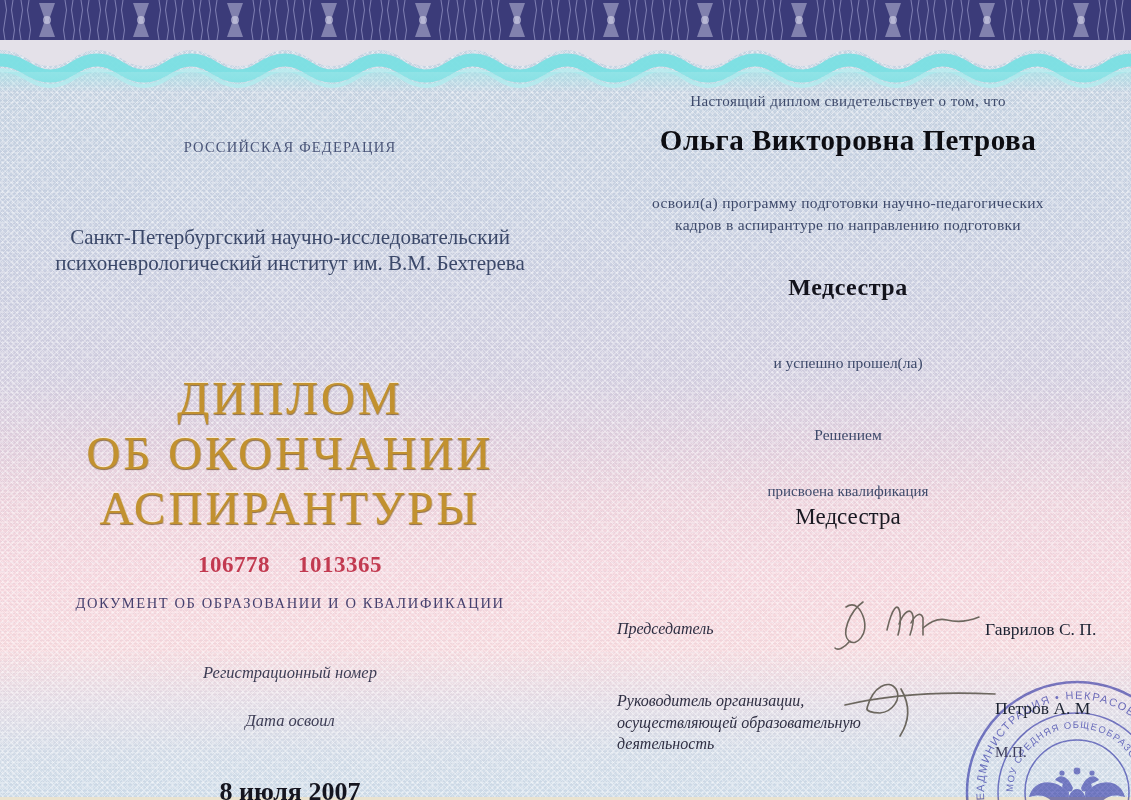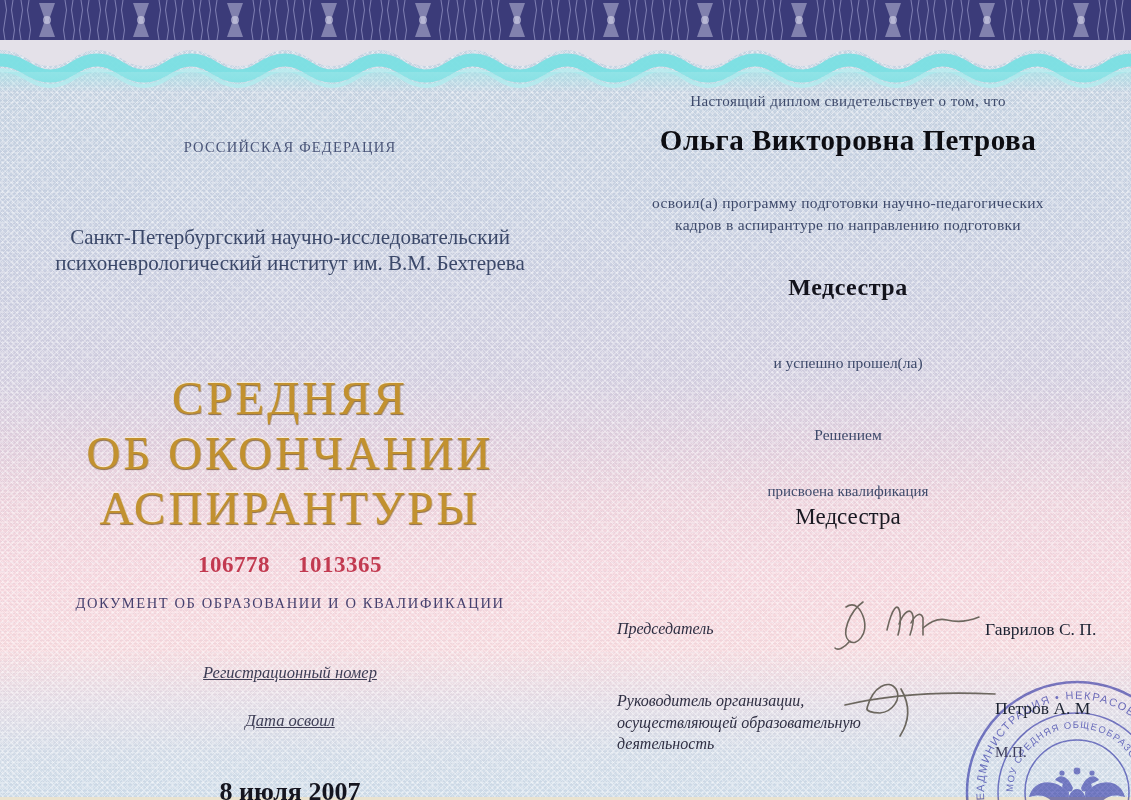--- a/index.html
+++ b/index.html
@@ -44,21 +44,21 @@
   .inst{top:224px;font-size:21px;line-height:26px;color:#3b4869;}
   .gold-title{
     top:371px;font-size:47px;line-height:55px;letter-spacing:3px;
     color:#c2912f;font-weight:500;
     text-shadow:0 1px 1px rgba(100,66,12,.55), 0 -1px 1px rgba(255,242,205,.75), 1px 1px 0 rgba(140,95,25,.35);
   }
   .serials{top:552px;font-size:23px;font-weight:bold;color:#c23a50;letter-spacing:.5px;}
   .serials span{display:inline-block;}
   .serials .gap{width:28px;}
   .doctype{top:595px;font-size:14.5px;letter-spacing:1.6px;color:#46406e;}
-  .ital{font-style:italic;color:#3d3d55;text-decoration:underline;}
+  .ital{font-style:italic;color:#3d3d55;}
   .reg-label{top:663px;font-size:16.5px;}
   .reg-num{top:682px;font-size:24px;font-weight:bold;color:#15151f;}
   .date-label{top:711px;font-size:16.5px;}
   .issue-date{top:735px;font-size:26px;font-weight:bold;color:#15151f;margin-top:42px;}
 
   .intro{top:93px;font-size:15px;color:#3e4a6b;letter-spacing:.4px;}
   .holder{top:124px;font-size:29px;font-weight:bold;color:#0d0d12;letter-spacing:.5px;text-align:center;}
   .program{top:192px;font-size:15.5px;line-height:22px;color:#3e4a6b;letter-spacing:.3px;}
   .specialty{top:274px;font-size:24px;font-weight:bold;color:#13131c;letter-spacing:.5px;}
   .passed{top:354px;font-size:15.5px;color:#3e4a6b;}
@@ -142,21 +142,21 @@
   <div class="weave"></div>
 
   <div class="txt L country">РОССИЙСКАЯ ФЕДЕРАЦИЯ</div>
 
   <div class="txt L inst">
     <div>Санкт-Петербургский научно-исследовательский</div>
     <div>психоневрологический институт им. В.М. Бехтерева</div>
   </div>
 
   <div class="txt L gold-title">
-    <div>СРЕДНЯЯ</div>
+    <div>ДИПЛОМ</div>
     <div>ОБ ОКОНЧАНИИ</div>
     <div>АСПИРАНТУРЫ</div>
   </div>
 
   <div class="txt L serials">
     <span>106778</span><span class="gap"></span><span>1013365</span>
   </div>
 
   <div class="txt L doctype">ДОКУМЕНТ ОБ ОБРАЗОВАНИИ И О КВАЛИФИКАЦИИ</div>
 

